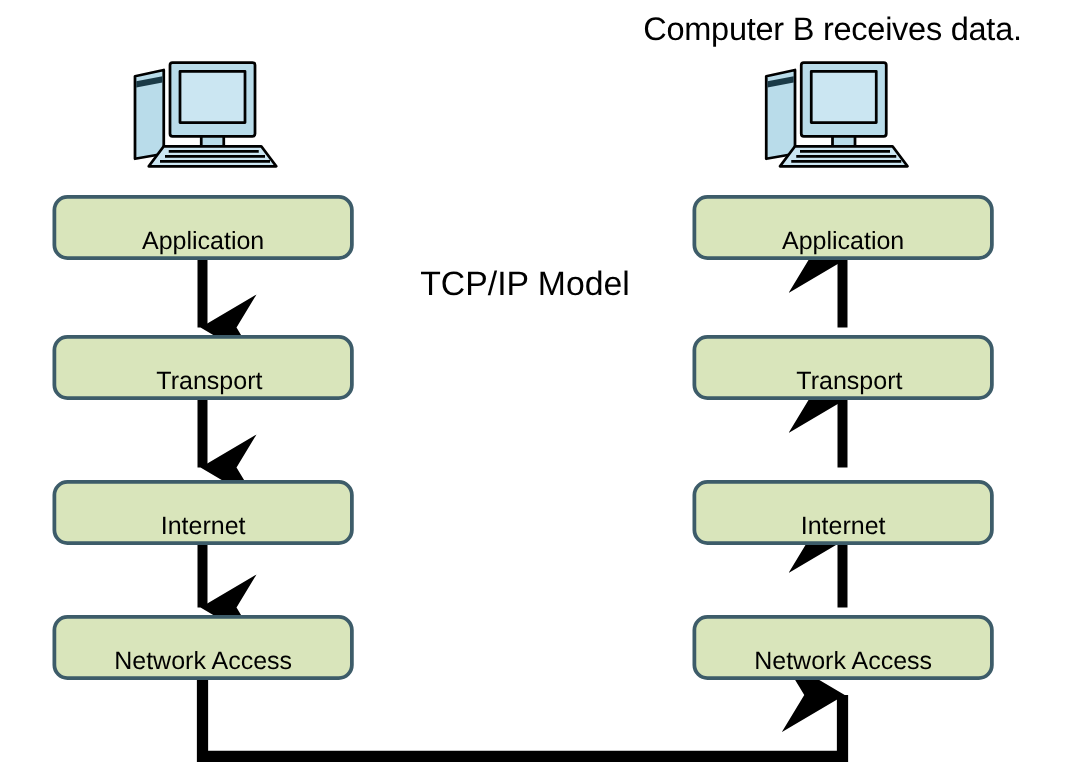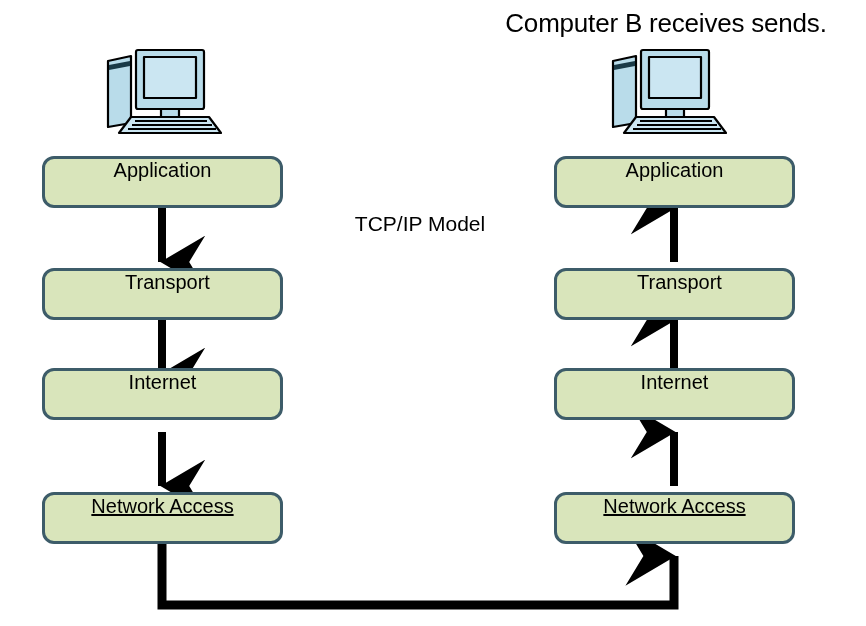--- a/index.html
+++ b/index.html
@@ -41,62 +41,62 @@
 
   .layer-box {
     position: absolute;
     width: 241px;
     height: 52px;
     box-sizing: border-box;
     background: #d9e5bb;
     border: 3px solid #3d5c69;
     border-radius: 12px;
     display: flex;
-    align-items: flex-start;
+    align-items: flex-end;
     justify-content: center;
     font-size: 20px;
     color: #000000;
     z-index: 3;
   }
   .col-left  { left: 42px; }
   .col-right { left: 554px; }
 
   .row-1 { top: 156px; }
   .row-2 { top: 268px; padding-left: 10px; }
-  .row-3 { top: 368px; }
-  .row-4 { top: 492px; text-decoration: underline; }
+  .row-3 { top: 384px; }
+  .row-4 { top: 492px; }
 
   #model-title {
     position: absolute;
     left: 330px;
     top: 212px;
     width: 180px;
     text-align: center;
-    font-size: 21px;
+    font-size: 27px;
     color: #000000;
     white-space: nowrap;
   }
 
   .arrow-layer {
     position: absolute;
     left: 0;
     top: 0;
     width: 866px;
     height: 626px;
     z-index: 2;
     pointer-events: none;
   }
 </style>
 </head>
 <body>
 
 <div id="canvas">
 
 
-  <div class="caption" id="caption-right">Computer B receives sends.</div>
+  <div class="caption" id="caption-right">Computer B receives data.</div>
 
   <div class="computer-icon" id="computer-icon-left">
     <svg viewBox="0 0 140 95" width="140" height="95" aria-hidden="true">
       <g stroke="#000000" stroke-width="2.2" stroke-linejoin="round">
 
         <polygon points="13,16 36,11 36,78 13,82" fill="#b9dcea"></polygon>
         <polygon points="14,20 35,16 35,21 14,25" fill="#1a3a47" stroke="none"></polygon>
 
         <rect x="41" y="5" width="68" height="59" rx="2" fill="#b9dcea"></rect>
         <rect x="49" y="12" width="52" height="41" fill="#cbe6f2"></rect>

